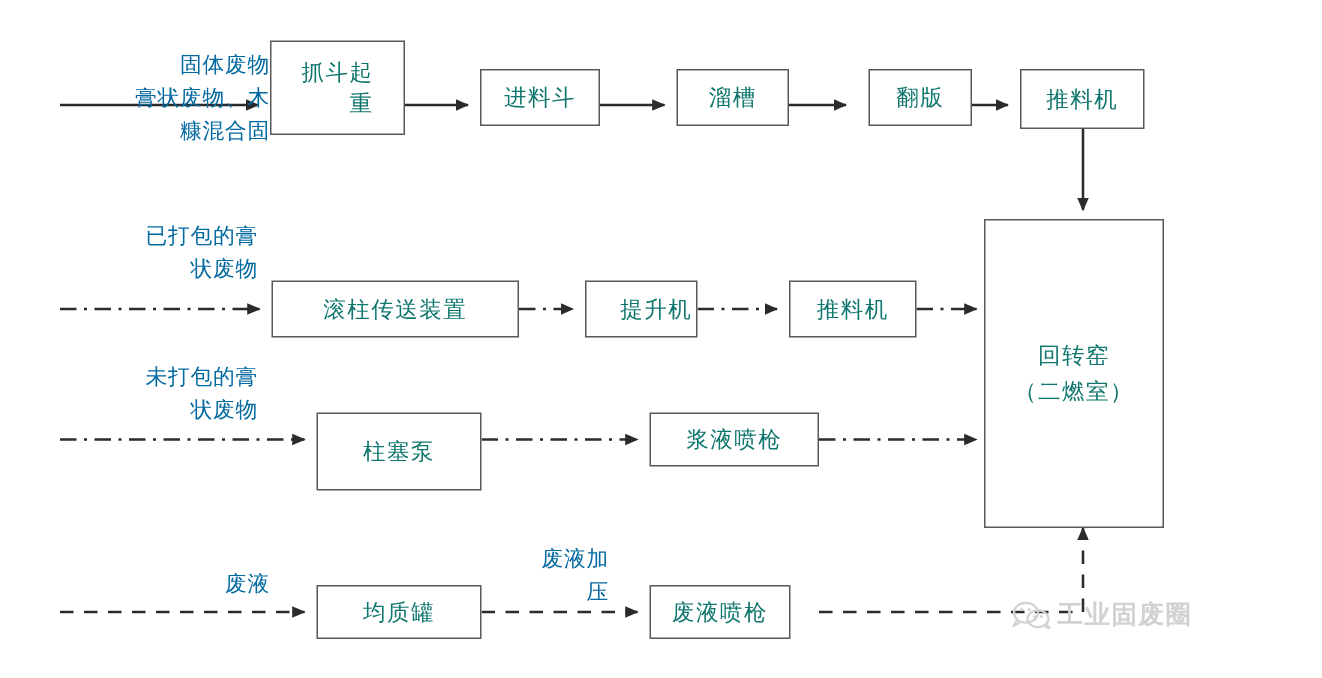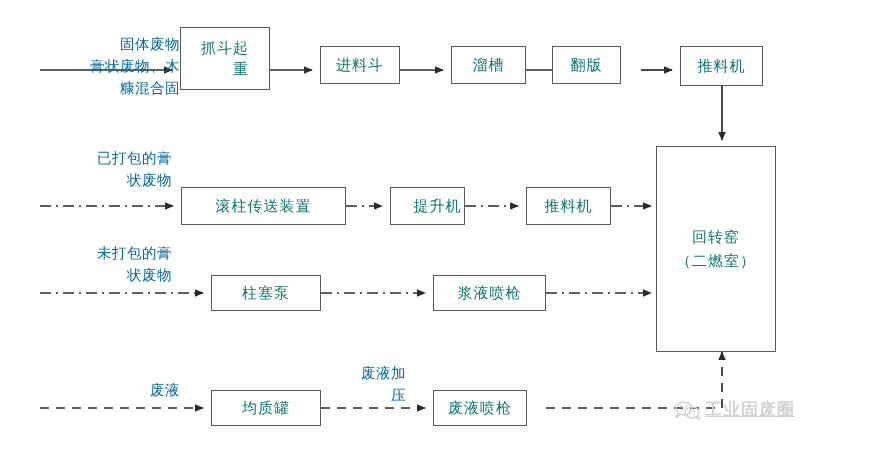--- a/index.html
+++ b/index.html
@@ -47,21 +47,21 @@
     position:absolute;
     z-index:5;
     display:flex;
     align-items:center;
     gap:4px;
     color:#d2d2d2;
     font-size:17px;
     letter-spacing:1px;
     font-weight:bold;
   }
-  .wm .wmtext{ text-decoration:underline; text-decoration-color:#d2d2d2; }
+  .wm .wmtext{ text-decoration-color:#d2d2d2; }
 </style>
 </head>
 <body>
 
 <div id="diagram">
 
   <svg class="layer" viewBox="0 0 881 452" xmlns="http://www.w3.org/2000/svg">
     <defs>
       <marker id="ah" markerWidth="9" markerHeight="9" refX="8.2" refY="4.5" orient="auto" markerUnits="userSpaceOnUse">
         <path d="M0,0.6 L9,4.5 L0,8.4 z" fill="#2b2b2b"></path>
@@ -107,41 +107,41 @@
   </div>
 
   <div class="node" style="left:320px;top:46px;width:80px;height:38px;">
     <span>进料斗</span>
   </div>
 
   <div class="node" style="left:451px;top:46px;width:75px;height:38px;">
     <span>溜槽</span>
   </div>
 
-  <div class="node" style="left:552px;top:46px;width:69px;height:38px;">
+  <div class="node" style="left:579px;top:46px;width:69px;height:38px;">
     <span>翻版</span>
   </div>
 
   <div class="node" style="left:680px;top:46px;width:83px;height:40px;">
     <span>推料机</span>
   </div>
 
   <div class="node" style="left:181px;top:187px;width:165px;height:38px;">
     <span>滚柱传送装置</span>
   </div>
 
   <div class="node" style="left:390px;top:187px;width:75px;height:38px;padding-left:20px;">
     <span>提升机</span>
   </div>
 
   <div class="node" style="left:526px;top:187px;width:85px;height:38px;">
     <span>推料机</span>
   </div>
 
-  <div class="node" style="left:211px;top:275px;width:110px;height:36px;text-align:right;">
+  <div class="node" style="left:211px;top:275px;width:110px;height:52px;text-align:right;">
     <span>柱塞泵</span>
   </div>
 
   <div class="node" style="left:433px;top:275px;width:113px;height:36px;">
     <span>浆液喷枪</span>
   </div>
 
   <div class="node" style="left:211px;top:390px;width:110px;height:36px;">
     <span>均质罐</span>
   </div>
@@ -157,21 +157,21 @@
     </span>
   </div>
 
   <div class="flabel" style="left:40px;top:34px;width:140px;">固体废物
 膏状废物、木
 糠混合固</div>
 
   <div class="flabel" style="left:42px;top:148px;width:130px;">已打包的膏
 状废物</div>
 
-  <div class="flabel" style="left:42px;top:243px;width:130px;">未打包的膏
+  <div class="flabel" style="left:42px;top:243px;width:130px;font-family:Liberation Mono, monospace;">未打包的膏
 状废物</div>
 
   <div class="flabel" style="left:70px;top:380px;width:110px;">废液</div>
 
   <div class="flabel" style="left:326px;top:363px;width:80px;">废液加
 压</div>
 
   <div class="wm" style="left:675px;top:398px;">
     <svg width="26" height="20" viewBox="0 0 26 20">
       <ellipse cx="9" cy="8.5" rx="8" ry="6.6" fill="none" stroke="#d2d2d2" stroke-width="1.5"></ellipse>

